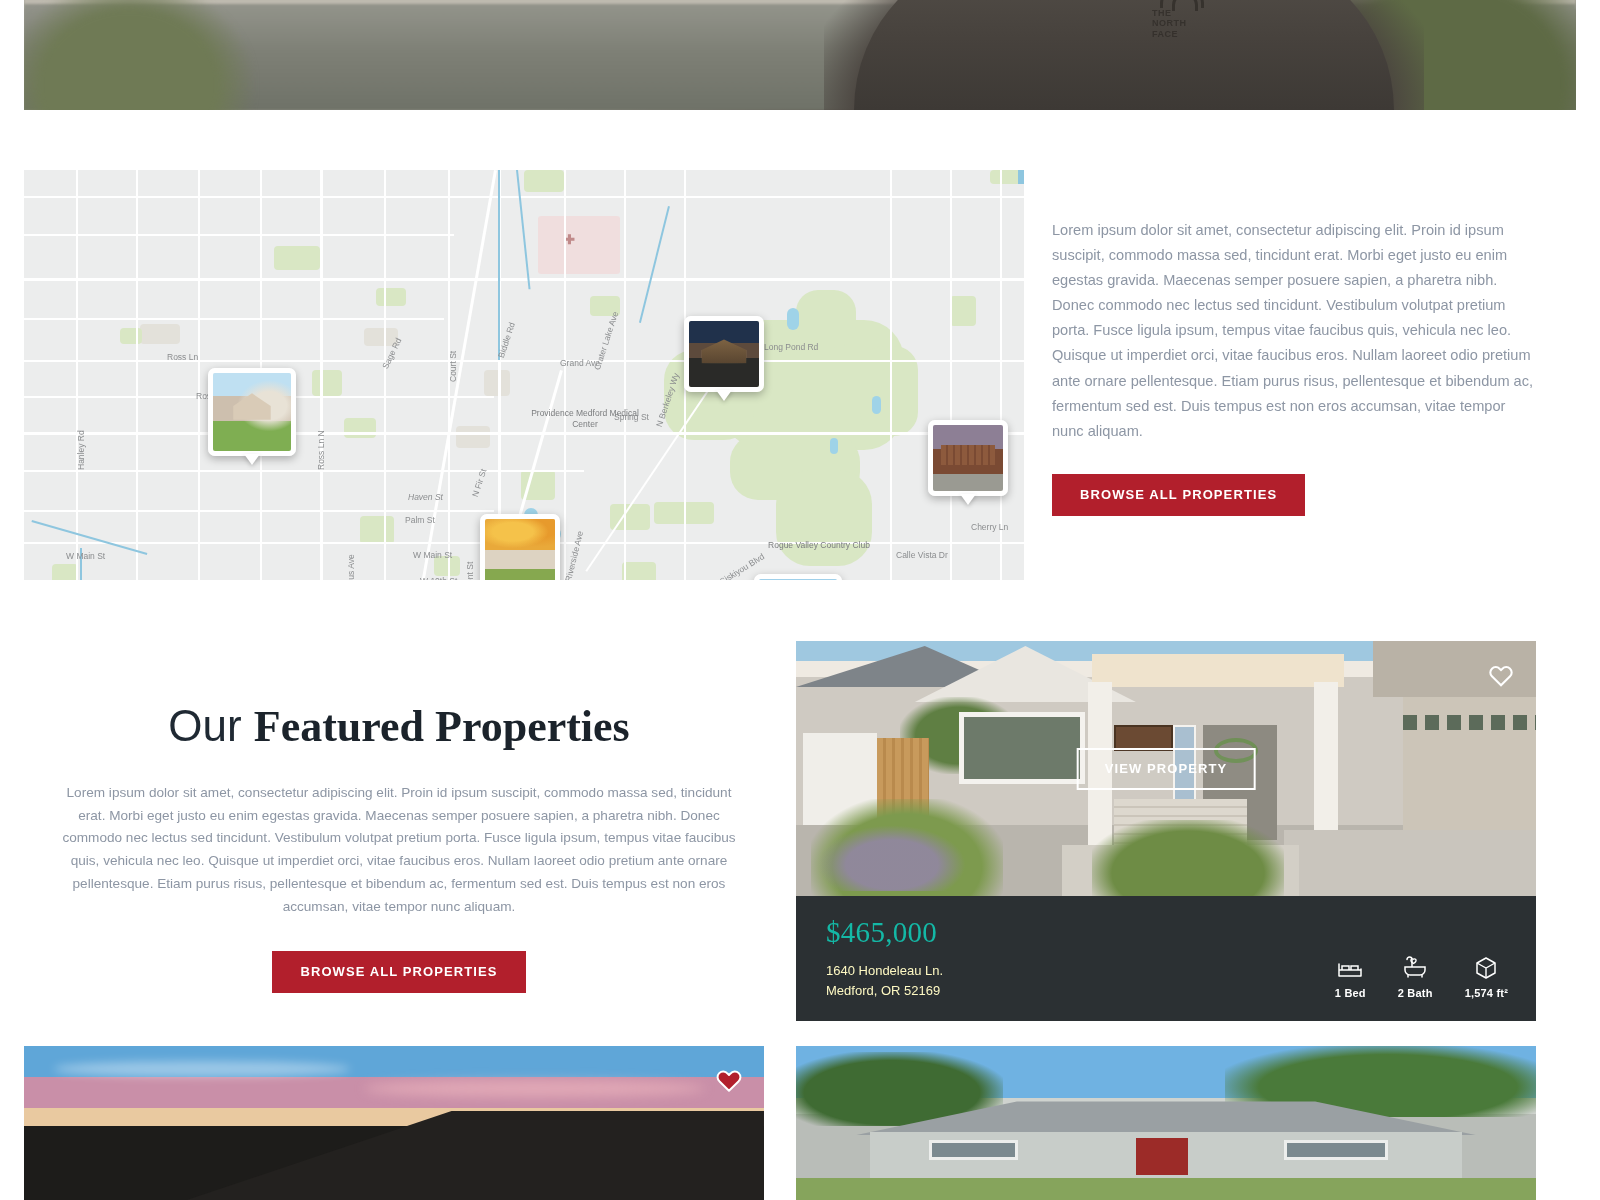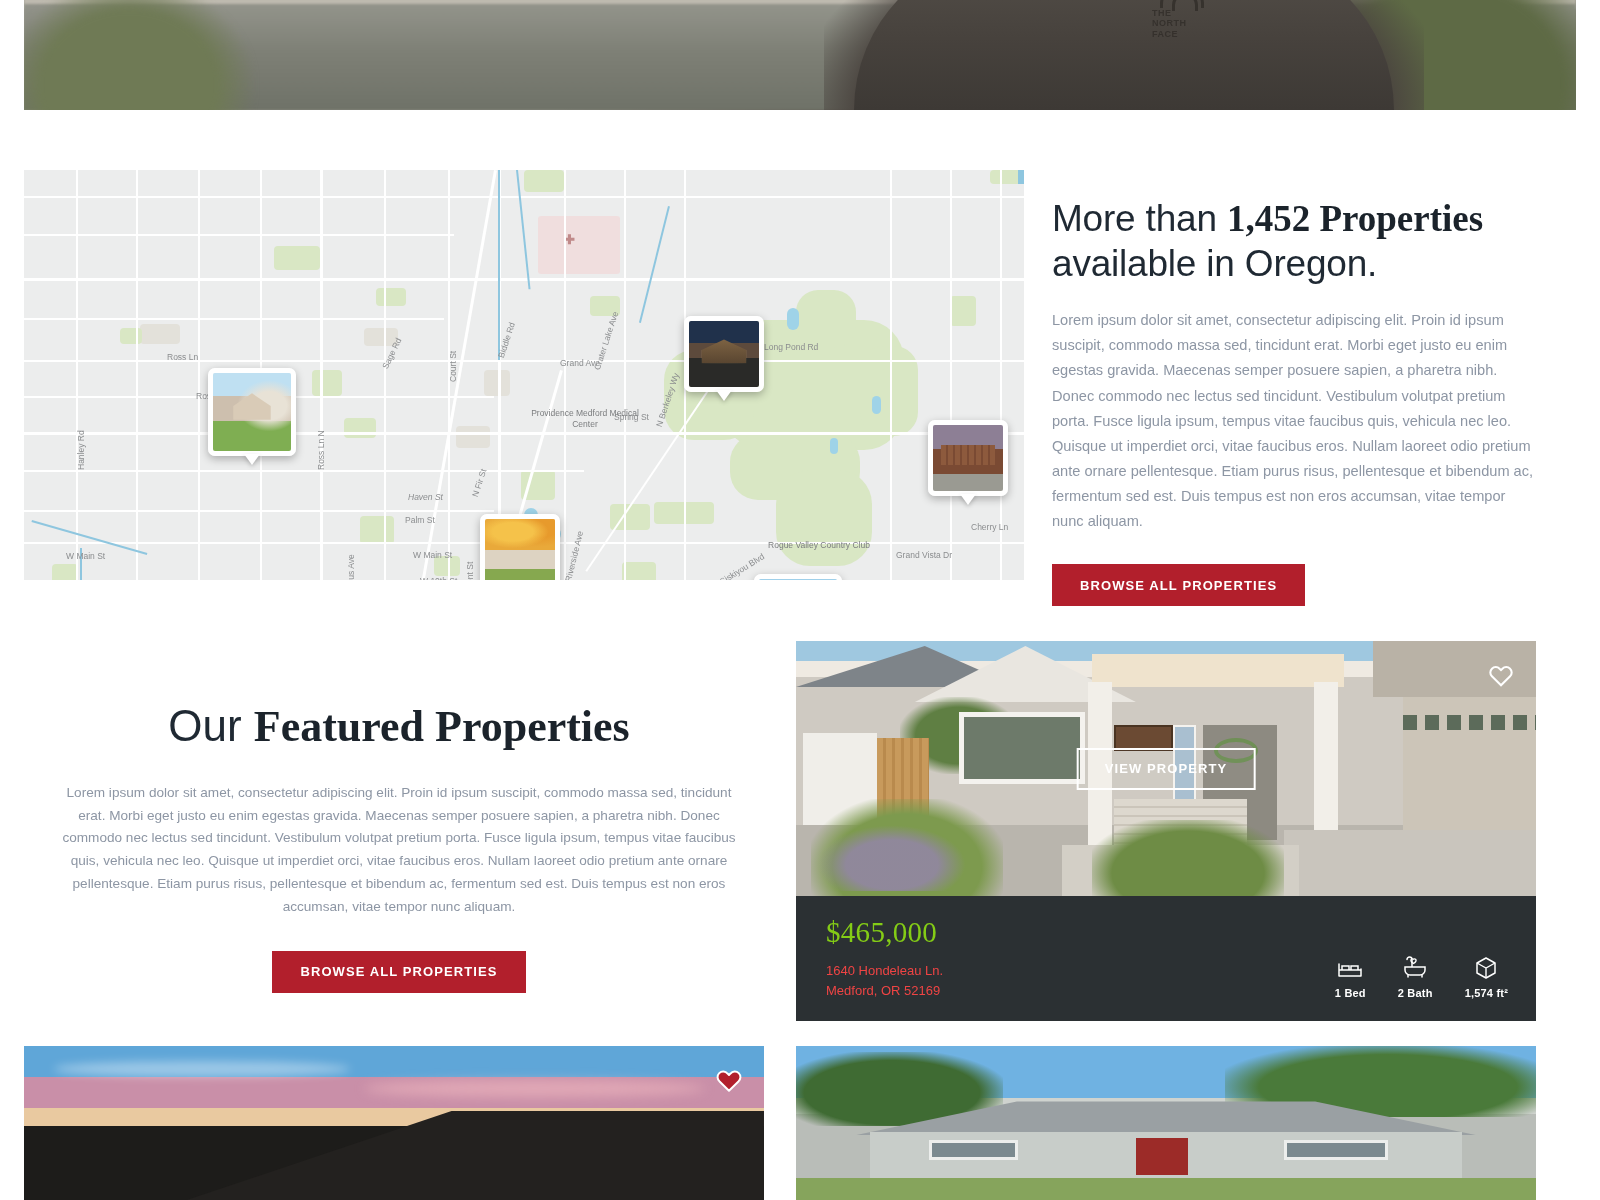--- a/index.html
+++ b/index.html
@@ -211,25 +211,25 @@
     color:#fff; font-size:13px; font-weight:bold; letter-spacing:1.1px;
     padding:0 26px; height:42px; display:flex; align-items:center;
     justify-content:center; white-space:nowrap; cursor:pointer;
     font-family:"Liberation Sans", sans-serif;
   }
   .card-bar {
     background:#2b3033; color:#fff; height:125px; position:relative;
     padding:22px 30px 0 30px;
   }
   .price {
-    font-family:"Liberation Serif", serif; font-size:29px; color:#84cc16;
+    font-family:"Liberation Serif", serif; font-size:29px; color:#14b8a6;
     line-height:1; letter-spacing:.3px;
   }
   .addr {
-    margin-top:14px; font-size:13px; line-height:1.5; color:#ef4444;
+    margin-top:14px; font-size:13px; line-height:1.5; color:#fef9c3;
     font-family:"Liberation Sans", sans-serif;
   }
   .specs {
     position:absolute; right:28px; bottom:22px;
     display:flex; gap:32px; align-items:flex-end;
   }
   .spec { text-align:center; color:#fff; }
   .spec .ico { height:26px; display:flex; align-items:flex-end; justify-content:center; }
   .spec .lbl { margin-top:7px; font-size:11px; font-weight:bold; letter-spacing:.2px; }
 
@@ -393,21 +393,21 @@
         <div class="mlabel" style="left: 384px; top: 322px; font-style: italic;">Haven St</div>
         <div class="mlabel" style="left: 381px; top: 345px;">Palm St</div>
         <div class="mlabel v" style="left: 446px; top: 325px; transform: rotate(-72deg);">N Fir St</div>
         <div class="mlabel" style="left: 42px; top: 381px;">W Main St</div>
         <div class="mlabel" style="left: 389px; top: 380px;">W Main St</div>
         <div class="mlabel" style="left: 396px; top: 406px;">W 10th St</div>
         <div class="mlabel v" style="left: 441px; top: 430px; transform: rotate(-90deg);">S Front St</div>
         <div class="mlabel v" style="left: 537px; top: 418px; transform: rotate(-76deg);">S Riverside Ave</div>
         <div class="mlabel v" style="left: 322px; top: 447px; transform: rotate(-90deg);">S Columbus Ave</div>
         <div class="mlabel" style="left: 947px; top: 352px;">Cherry Ln</div>
-        <div class="mlabel" style="left: 872px; top: 380px;">Grand Vista Dr</div>
+        <div class="mlabel" style="left: 872px; top: 380px;">Calle Vista Dr</div>
         <div class="mlabel v" style="left: 694px; top: 408px; transform: rotate(-32deg);">Siskiyou Blvd</div>
       </div>
 
     <div id="map-poi-labels">
         <div class="mlabel poi" style="left: 506px; top: 238px; width: 110px; white-space: normal;">Providence Medford Medical Center</div>
         <div class="mlabel poi" style="left: 740px; top: 370px; width: 110px; white-space: normal;">Rogue Valley Country Club</div>
       </div>
 
     <div id="map-pins">
         <div class="pin" style="left: 184px; top: 198px; width: 88px; height: 88px;">
@@ -435,21 +435,20 @@
         </div>
         <div class="pin" style="left: 730px; top: 404px; width: 88px; height: 76px;">
           <div class="shot">
             <div class="ph ph-suburb"></div>
           </div>
         </div>
       </div>
   </div>
 
   <div class="stats">
-    <h2><span>More than </span><span class="em">1,452 Properties</span><br><span>available in Oregon.</span></h2>
     <p>Lorem ipsum dolor sit amet, consectetur adipiscing elit. Proin id ipsum suscipit, commodo massa sed, tincidunt erat. Morbi eget justo eu enim egestas gravida. Maecenas semper posuere sapien, a pharetra nibh. Donec commodo nec lectus sed tincidunt. Vestibulum volutpat pretium porta. Fusce ligula ipsum, tempus vitae faucibus quis, vehicula nec leo. Quisque ut imperdiet orci, vitae faucibus eros. Nullam laoreet odio pretium ante ornare pellentesque. Etiam purus risus, pellentesque et bibendum ac, fermentum sed est. Duis tempus est non eros accumsan, vitae tempor nunc aliquam.</p>
     <button class="btn-red">BROWSE ALL PROPERTIES</button>
   </div>
 
   <div class="featured">
     <h2><span>Our </span><span class="em">Featured Properties</span></h2>
     <p>Lorem ipsum dolor sit amet, consectetur adipiscing elit. Proin id ipsum suscipit, commodo massa sed, tincidunt erat. Morbi eget justo eu enim egestas gravida. Maecenas semper posuere sapien, a pharetra nibh. Donec commodo nec lectus sed tincidunt. Vestibulum volutpat pretium porta. Fusce ligula ipsum, tempus vitae faucibus quis, vehicula nec leo. Quisque ut imperdiet orci, vitae faucibus eros. Nullam laoreet odio pretium ante ornare pellentesque. Etiam purus risus, pellentesque et bibendum ac, fermentum sed est. Duis tempus est non eros accumsan, vitae tempor nunc aliquam.</p>
     <button class="btn-red">BROWSE ALL PROPERTIES</button>
   </div>
 

